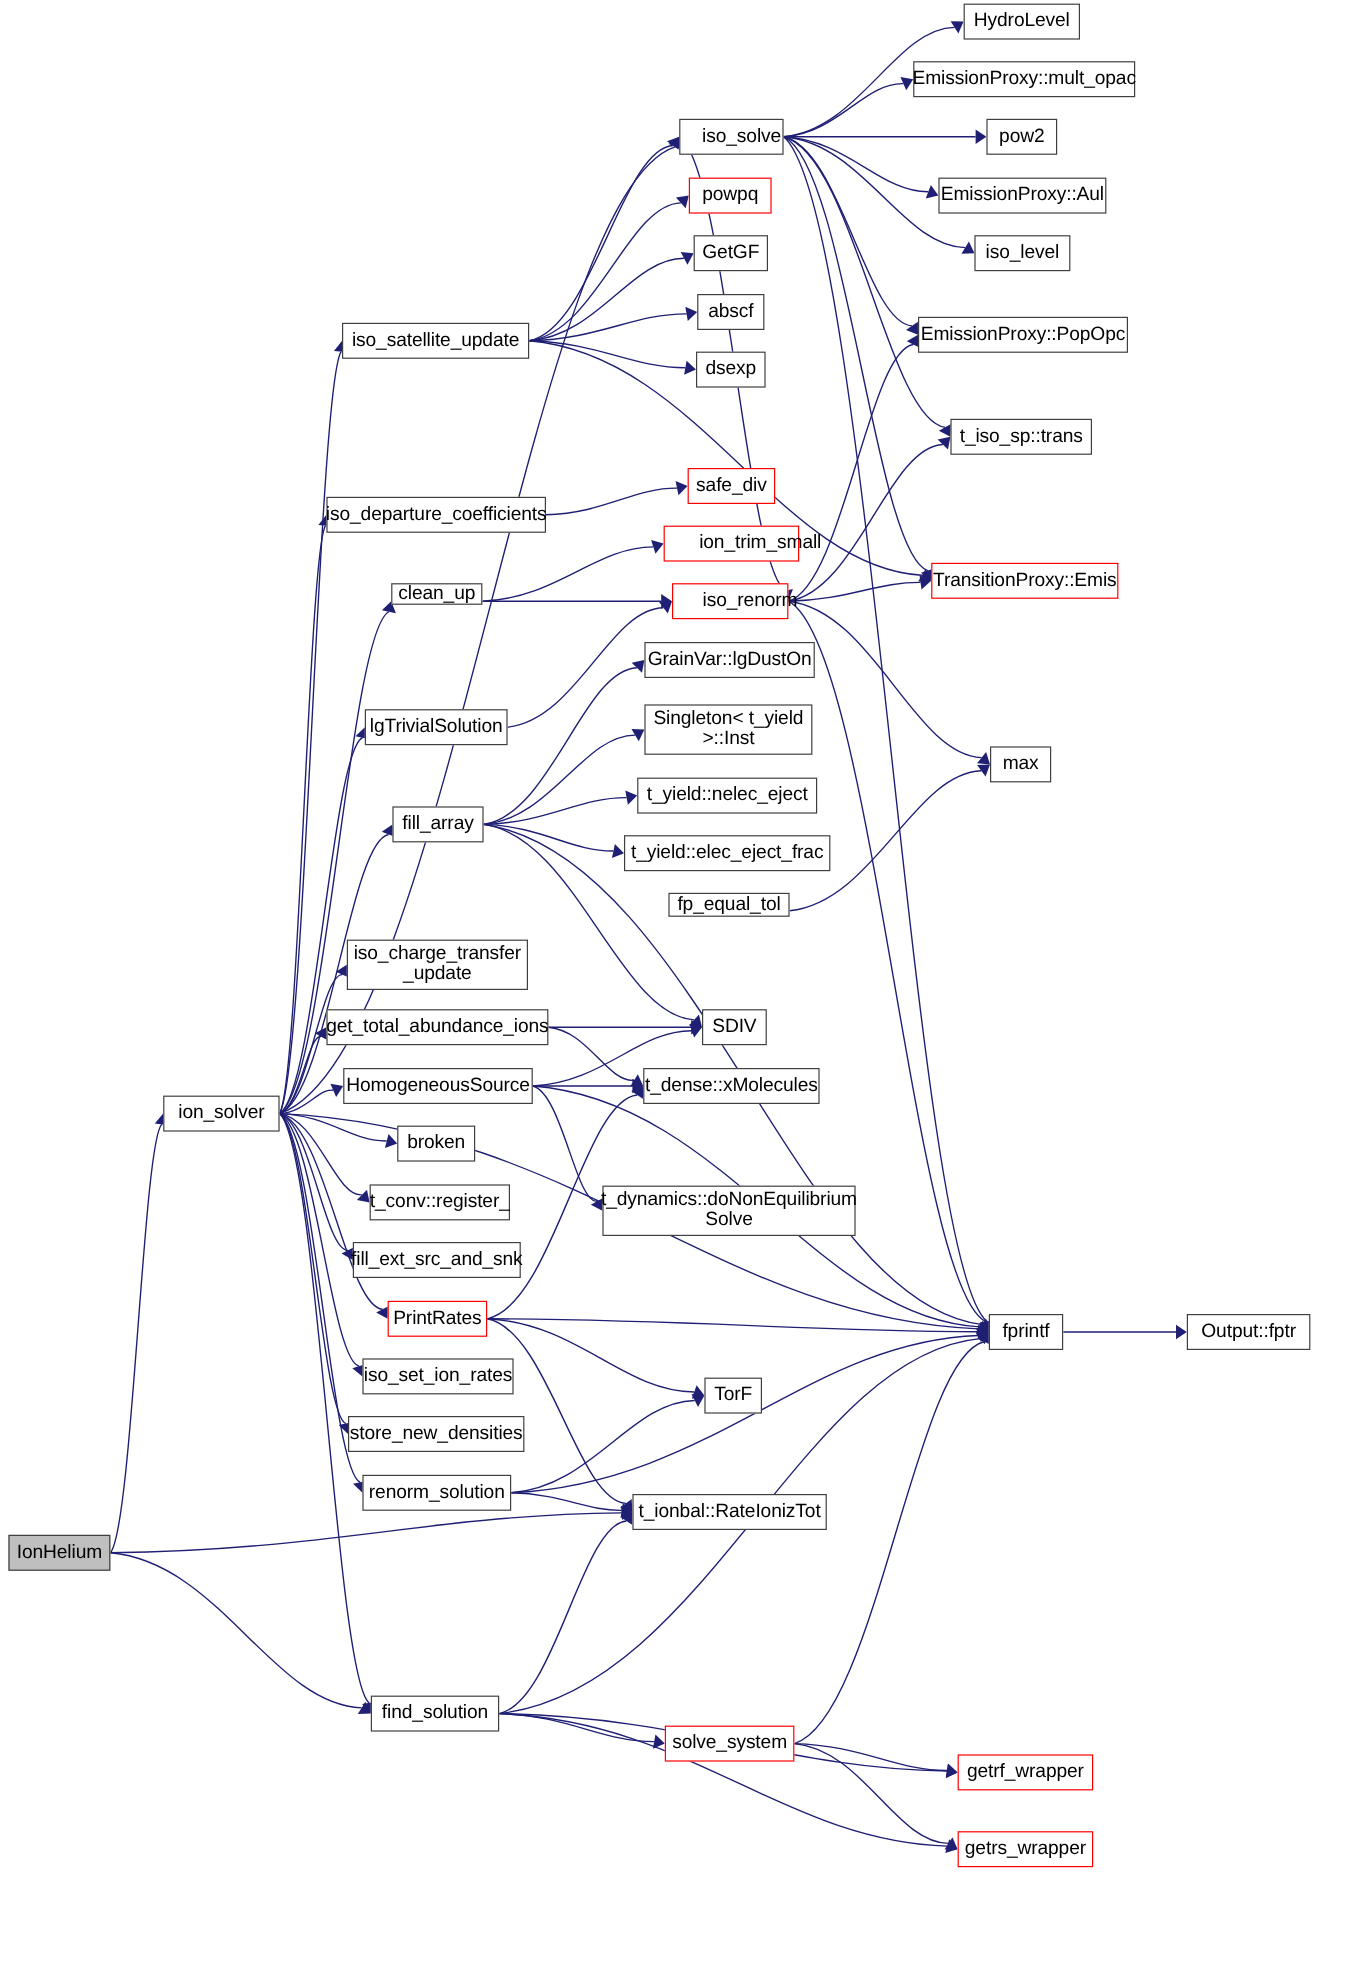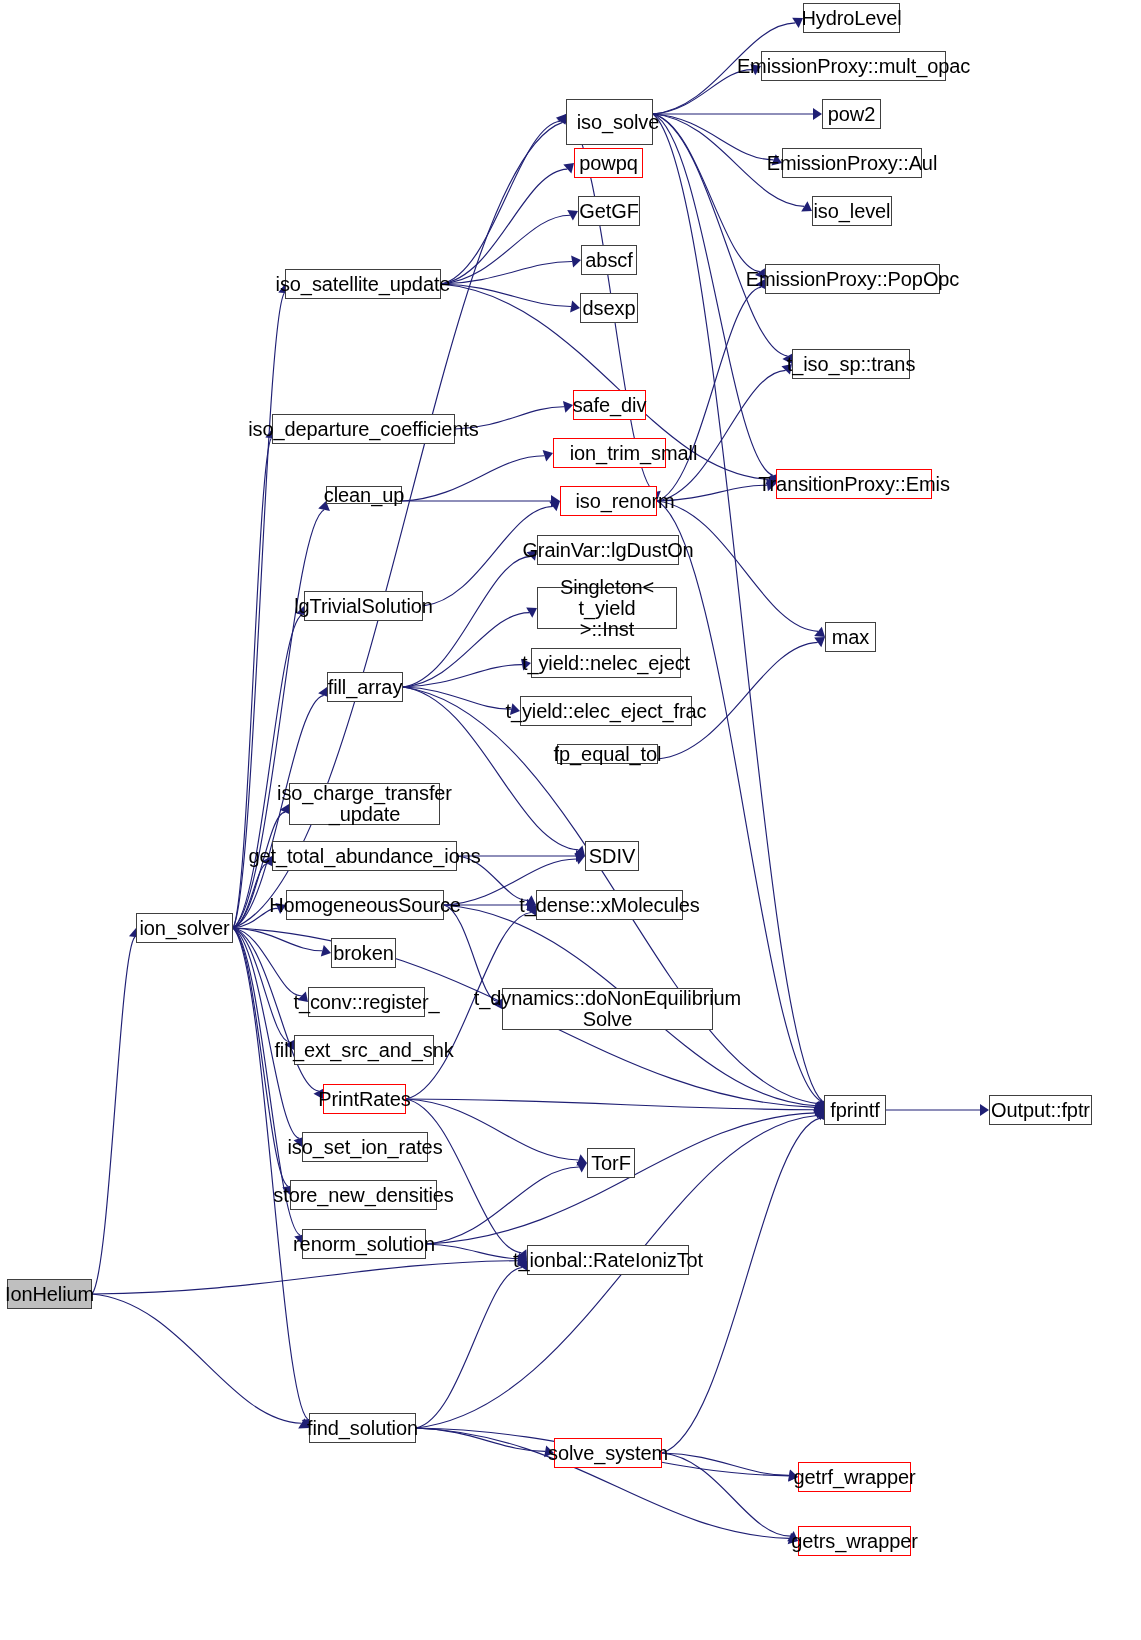--- a/index.html
+++ b/index.html
@@ -26,21 +26,21 @@
   .node {
     position: absolute;
     box-sizing: border-box;
     background: #ffffff;
     border: 1px solid #404040;
     display: flex;
     align-items: center;
     justify-content: center;
     text-align: center;
     color: #000000;
-    font-size: 20px;
+    font-size: 16px;
     line-height: 1.05;
     white-space: pre-line;
     letter-spacing: -0.1px;
   }
   .node.red {
     border-color: #ff0000;
   }
   .node.highlight {
     background: #bfbfbf;
     border-color: #404040;
@@ -224,21 +224,21 @@
       <div class="node" style="left: 272px; top: 841px; width: 185px; height: 30px;">get_total_abundance_ions</div>
       <div class="node" style="left: 286px; top: 890px; width: 158px; height: 30px;">HomogeneousSource</div>
       <div class="node" style="left: 331px; top: 938px; width: 65px; height: 30px;">broken</div>
       <div class="node" style="left: 308px; top: 987px; width: 117px; height: 30px;">t_conv::register_</div>
       <div class="node" style="left: 294px; top: 1035px; width: 140px; height: 30px;">fill_ext_src_and_snk</div>
       <div class="node red" style="left: 323px; top: 1084px; width: 83px; height: 30px;">PrintRates</div>
       <div class="node" style="left: 302px; top: 1132px; width: 126px; height: 30px;">iso_set_ion_rates</div>
       <div class="node" style="left: 290px; top: 1180px; width: 147px; height: 30px;">store_new_densities</div>
       <div class="node" style="left: 302px; top: 1229px; width: 124px; height: 30px;">renorm_solution</div>
       <div class="node" style="left: 309px; top: 1413px; width: 107px; height: 30px;">find_solution</div>
-      <div class="node" style="left: 566px; top: 99px; width: 87px; height: 46px; padding-left: 17px;">iso_solve</div>
+      <div class="node" style="left: 566px; top: 99px; width: 87px; height: 30px; padding-left: 17px;">iso_solve</div>
       <div class="node red" style="left: 574px; top: 148px; width: 69px; height: 30px;">powpq</div>
       <div class="node" style="left: 578px; top: 196px; width: 62px; height: 30px;">GetGF</div>
       <div class="node" style="left: 581px; top: 245px; width: 56px; height: 30px;">abscf</div>
       <div class="node" style="left: 580px; top: 293px; width: 58px; height: 30px;">dsexp</div>
       <div class="node red" style="left: 573px; top: 390px; width: 73px; height: 30px;">safe_div</div>
       <div class="node red" style="left: 553px; top: 438px; width: 113px; height: 30px; padding-left: 48px;">ion_trim_small</div>
       <div class="node red" style="left: 560px; top: 486px; width: 97px; height: 30px; padding-left: 33px;">iso_renorm</div>
       <div class="node" style="left: 537px; top: 535px; width: 142px; height: 30px;">GrainVar::lgDustOn</div>
       <div class="node" style="left: 537px; top: 587px; width: 140px; height: 42px;">Singleton&lt; t_yield
 &gt;::Inst</div>

